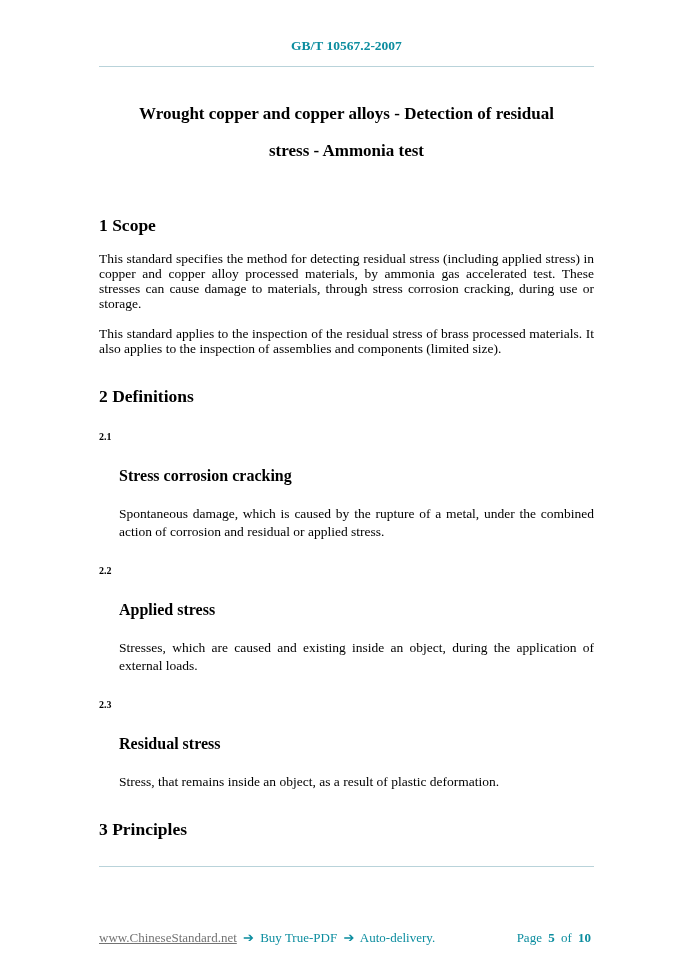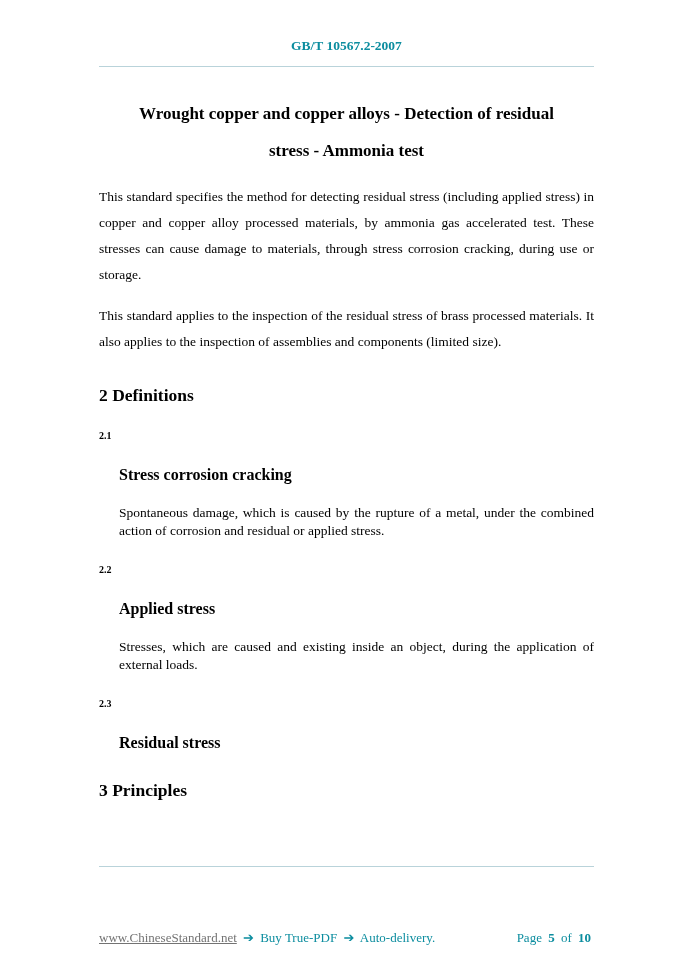--- a/index.html
+++ b/index.html
@@ -42,21 +42,21 @@
     font-size: 17.5px;
     font-weight: bold;
     margin: 0;
   }
   .h-scope   { margin-top: 46px; }
   .h-defs    { margin-top: 30px; }
   .h-princ   { margin-top: 28px; }
   
   .para {
     font-size: 13.5px;
-    line-height: 26px;
+    line-height: 15px;
     text-align: justify;
     margin: 15px 0 0 0;
   }
   
   .def-number {
     font-size: 10px;
     font-weight: bold;
     margin-top: 24px;
   }
   .def-term {
@@ -96,20 +96,21 @@
 
 <div class="page">
 
   <div class="doc-header">GB/T 10567.2-2007</div>
 
   <div class="doc-title">
     <div>Wrought copper and copper alloys - Detection of residual</div>
     <div>stress - Ammonia test</div>
   </div>
 
+  <h2 class="section-heading h-scope">1 Scope</h2>
 
   <p class="para">This standard specifies the method for detecting residual stress (including applied stress) in copper and copper alloy processed materials, by ammonia gas accelerated test. These stresses can cause damage to materials, through stress corrosion cracking, during use or storage.</p>
 
   <p class="para">This standard applies to the inspection of the residual stress of brass processed materials. It also applies to the inspection of assemblies and components (limited size).</p>
 
   <h2 class="section-heading h-defs">2 Definitions</h2>
 
   <div>
     <div class="def-number">2.1</div>
     <div class="def-term">Stress corrosion cracking</div>
@@ -118,20 +119,21 @@
 
   <div>
     <div class="def-number">2.2</div>
     <div class="def-term">Applied stress</div>
     <p class="def-text">Stresses, which are caused and existing inside an object, during the application of external loads.</p>
   </div>
 
   <div>
     <div class="def-number">2.3</div>
     <div class="def-term">Residual stress</div>
+    <p class="def-text">Stress, that remains inside an object, as a result of plastic deformation.</p>
   </div>
 
   <h2 class="section-heading h-princ">3 Principles</h2>
 
 
   <div class="doc-footer">
     <div class="footer-left">
       <span class="site-link">www.ChineseStandard.net</span>
       <span class="arrow">➔</span>
       <span>Buy True-PDF</span>

